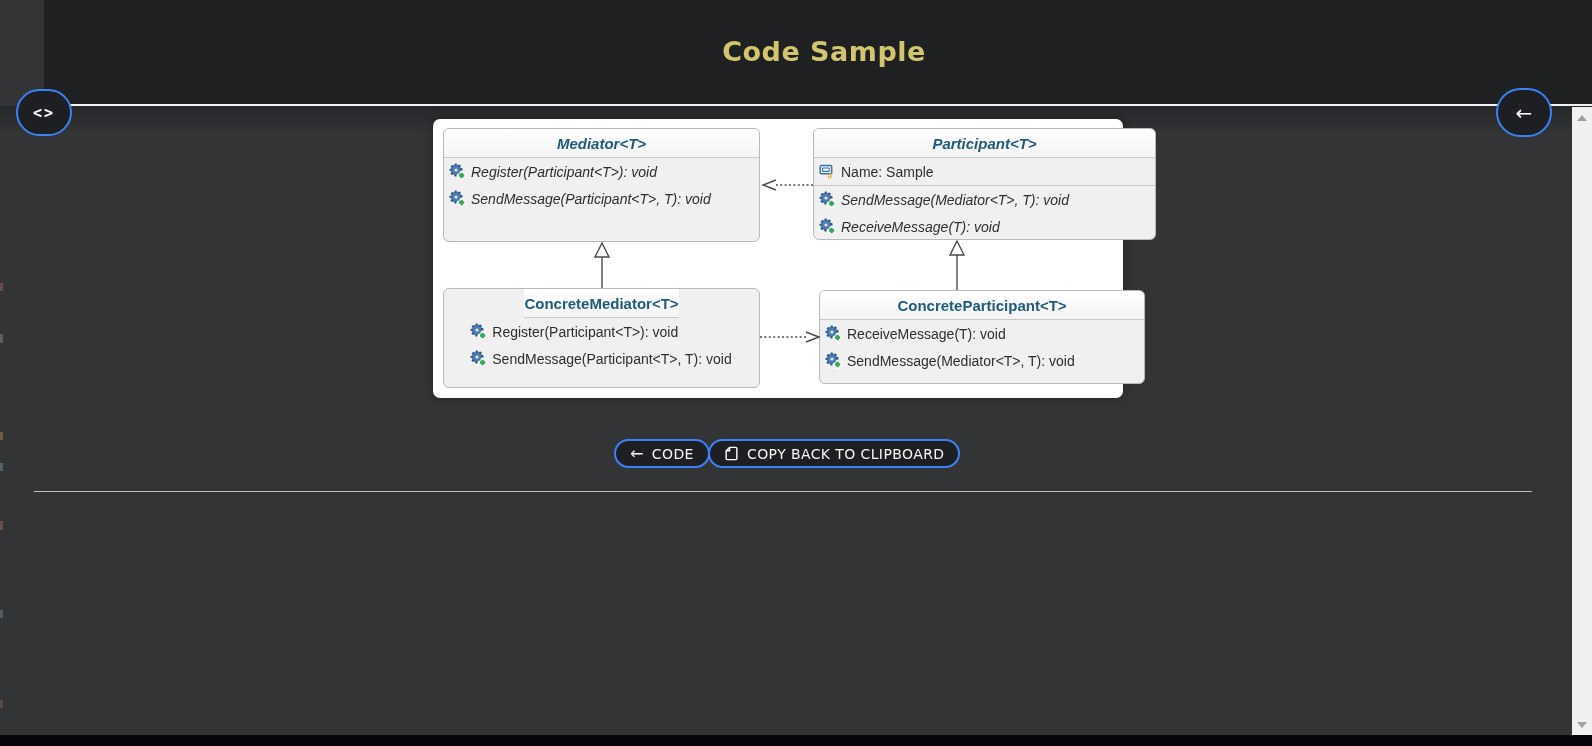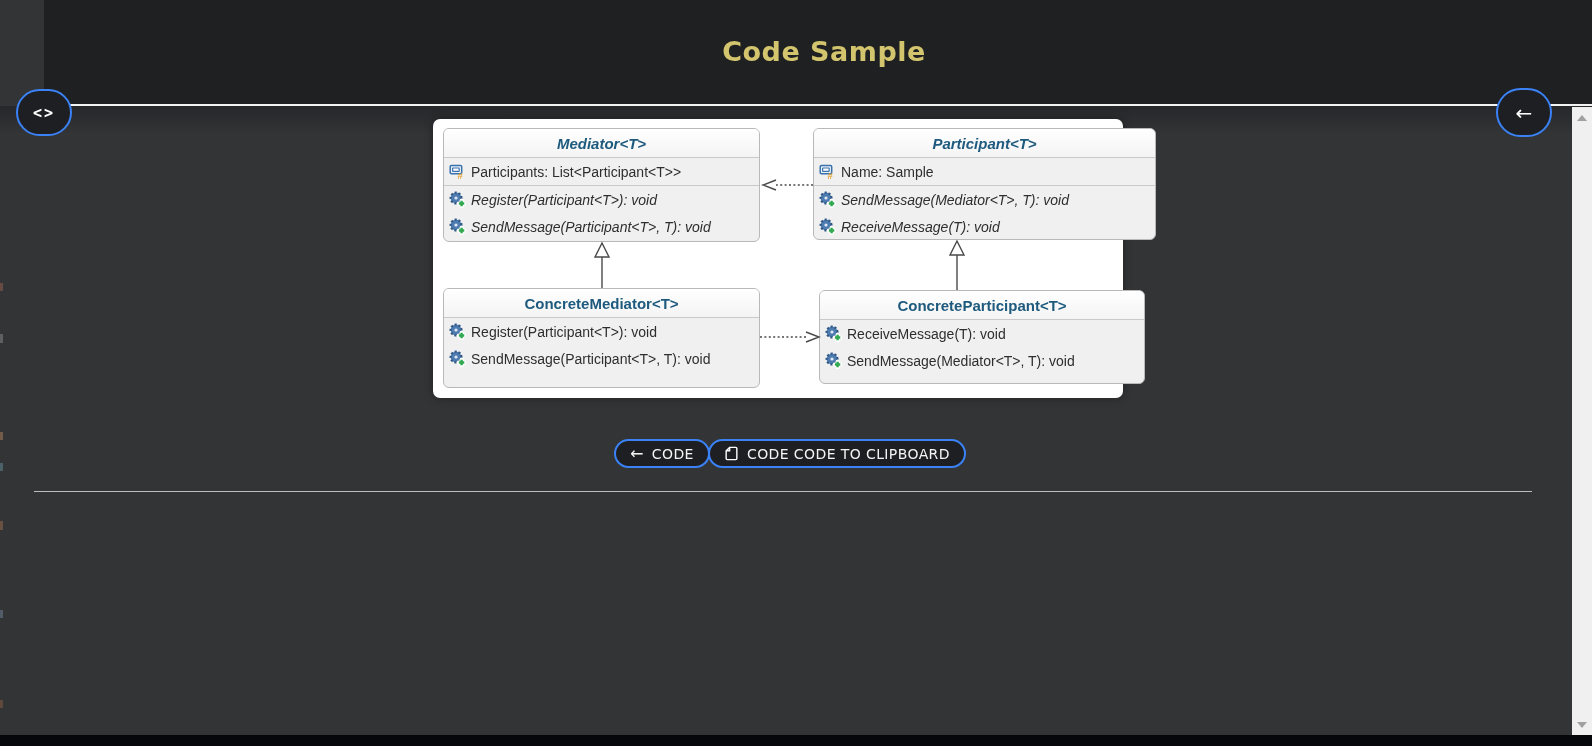--- a/index.html
+++ b/index.html
@@ -138,28 +138,20 @@
   <span class="code-glyph">&lt;&gt;</span>
 </div>
 <div class="circle-btn right">
   <span class="arrow-glyph">←</span>
 </div>
 
 <div class="diagram-panel">
 
   <div class="uml-class abstract" style="left:10px;top:9px;width:317px;height:114px;">
     <div class="cls-header">Mediator&lt;T&gt;</div>
-    <div class="compartment fields">
-      <div class="member-row">
-        <svg class="mi">
-            <use href="#ic-field"></use>
-          </svg>
-        <span>Participants: List&lt;Participant&lt;T&gt;&gt;</span>
-      </div>
-    </div>
     <div class="compartment methods">
       <div class="member-row">
         <svg class="mi">
             <use href="#ic-method"></use>
           </svg>
         <span>Register(Participant&lt;T&gt;): void</span>
       </div>
       <div class="member-row">
         <svg class="mi">
             <use href="#ic-method"></use>
@@ -188,21 +180,21 @@
       </div>
       <div class="member-row">
         <svg class="mi">
             <use href="#ic-method"></use>
           </svg>
         <span>ReceiveMessage(T): void</span>
       </div>
     </div>
   </div>
 
-  <div class="uml-class" style="left:10px;top:169px;width:317px;height:100px;">
+  <div class="uml-class" style="left:10px;top:169px;width:317px;height:100px;align-items:center;">
     <div class="cls-header">ConcreteMediator&lt;T&gt;</div>
     <div class="compartment methods" style="flex:1 1 auto;border-bottom:none;">
       <div class="member-row">
         <svg class="mi">
             <use href="#ic-method"></use>
           </svg>
         <span>Register(Participant&lt;T&gt;): void</span>
       </div>
       <div class="member-row">
         <svg class="mi">
@@ -249,21 +241,21 @@
 
 <div class="pill-btn" style="left:614px;">
   <span class="btn-arrow">←</span>
   <span>CODE</span>
 </div>
 <div class="pill-btn" style="left:708px;">
   <svg viewBox="0 0 16 16">
     <path d="M6 1.5 h6.5 a1.2 1.2 0 0 1 1.2 1.2 v10.6 a1.2 1.2 0 0 1 -1.2 1.2 h-9 a1.2 1.2 0 0 1 -1.2 -1.2 V5 z" fill="none" stroke="#ffffff" stroke-width="1.5"></path>
     <path d="M6 1.5 v3.5 h-3.7" fill="none" stroke="#ffffff" stroke-width="1.5"></path>
   </svg>
-  <span>CODE CODE TO CLIPBOARD</span>
+  <span>COPY BACK TO CLIPBOARD</span>
 </div>
 
 <div class="page-divider"></div>
 
 <div class="scrollbar">
   <div class="sb-btn up">
       <div class="tri-up"></div>
     </div>
   <div class="sb-btn down">
       <div class="tri-down"></div>

